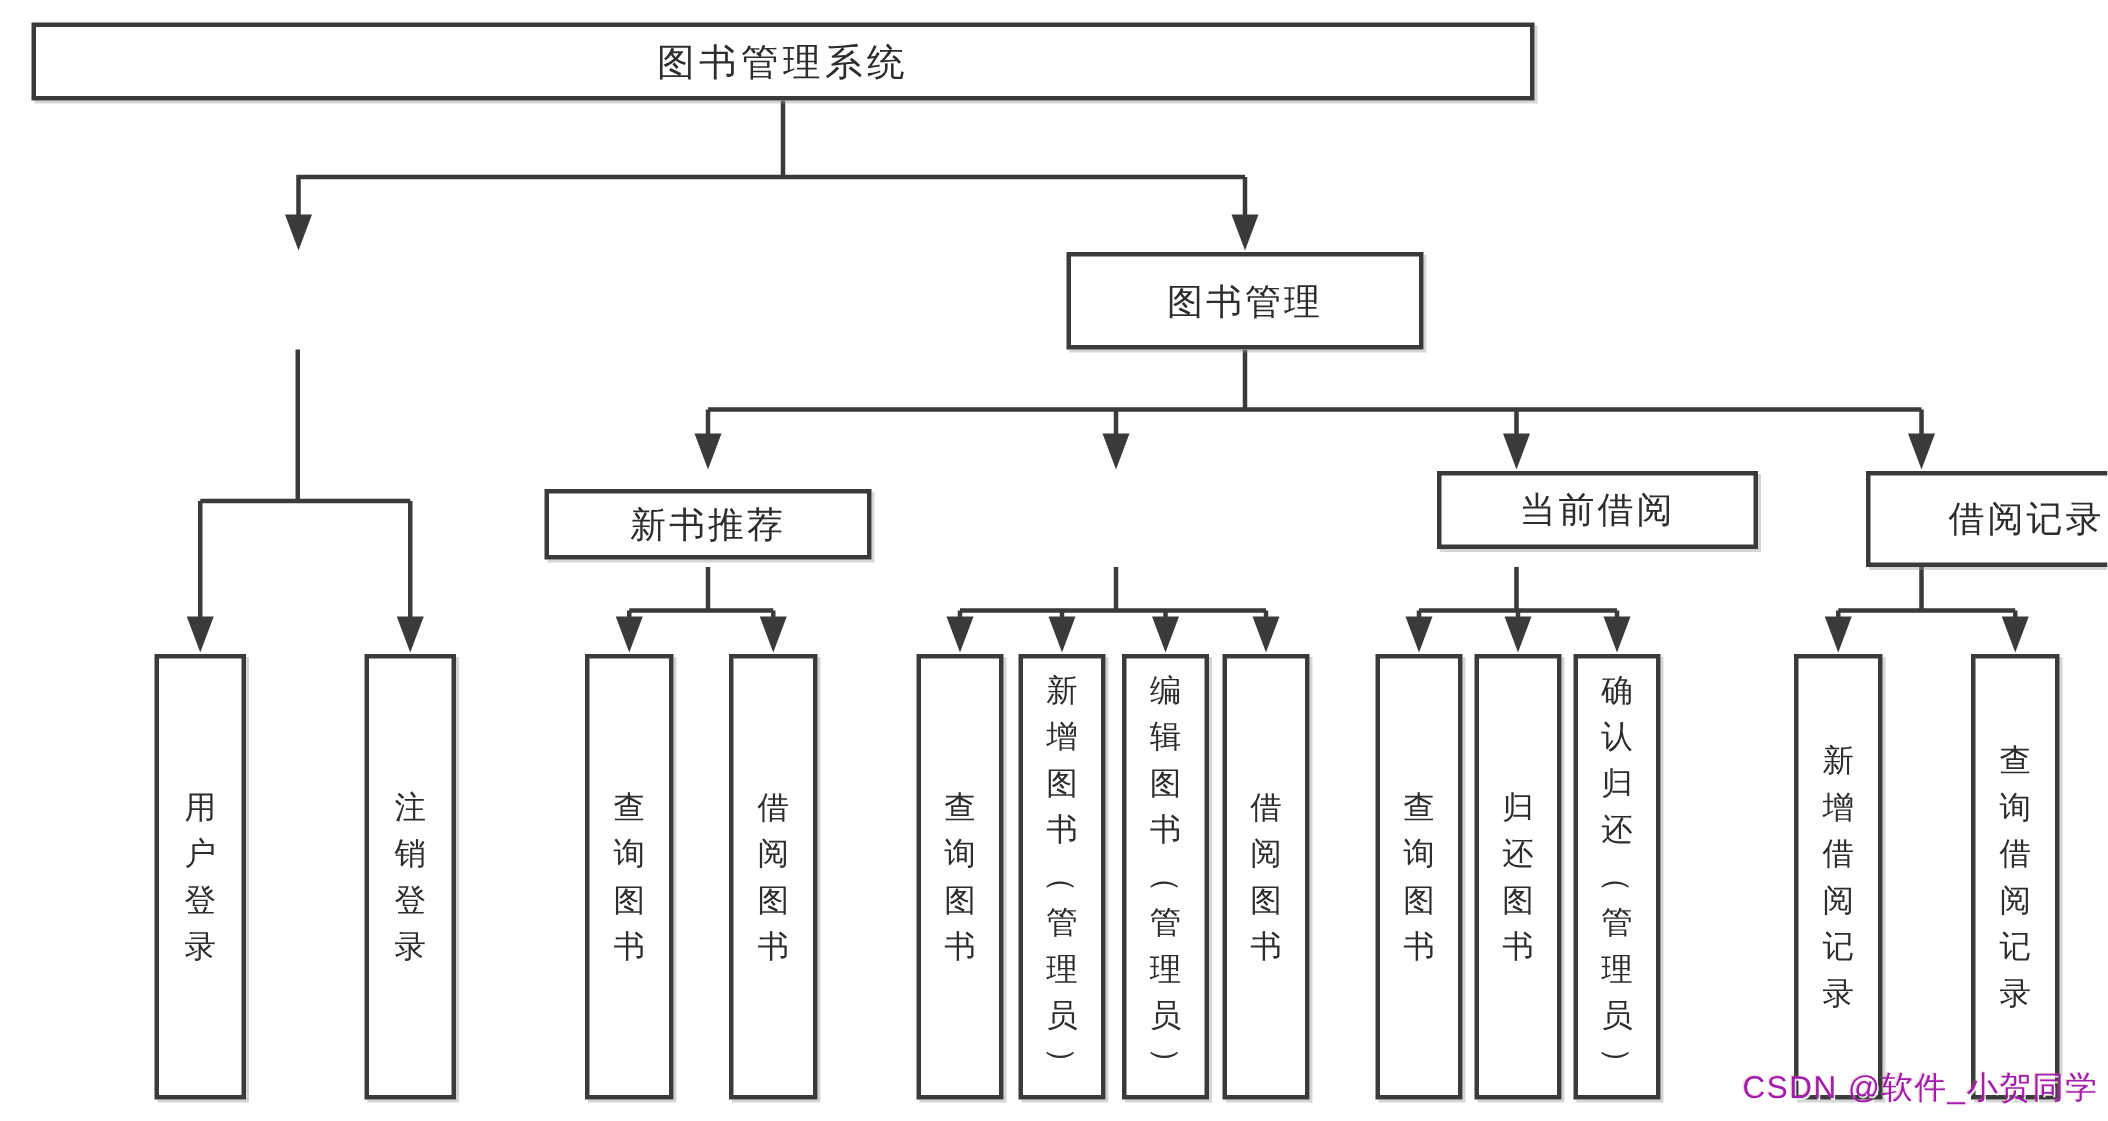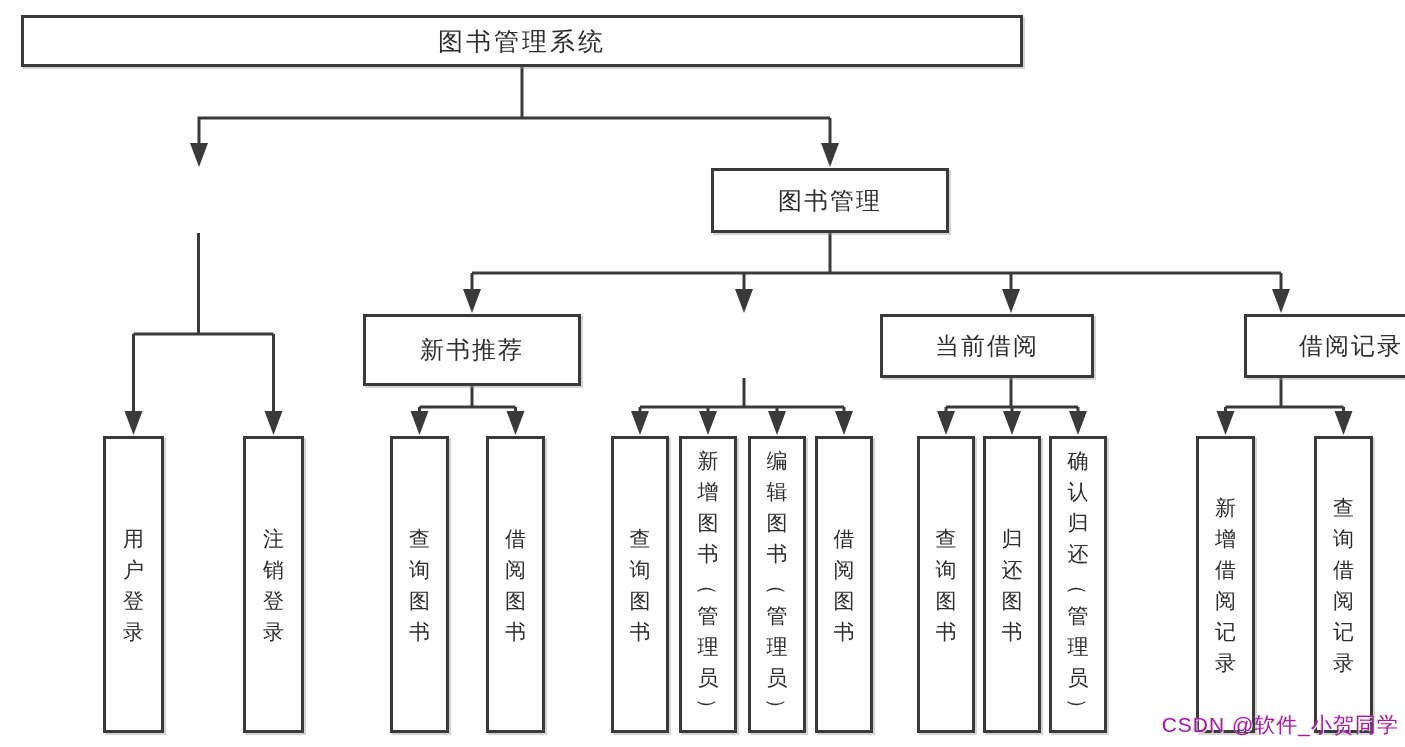--- a/index.html
+++ b/index.html
@@ -73,24 +73,24 @@
   </svg>
 
   <div class="box hbox rootbox" style="left:21px;top:15px;width:1002px;height:52px">
     <span>图书管理系统</span>
   </div>
 
   <div class="box hbox" style="left:711px;top:168px;width:238px;height:65px">
     <span>图书管理</span>
   </div>
 
-  <div class="box hbox" style="left:363px;top:314px;width:218px;height:72px">
+  <div class="box hbox" style="left:363px;top:326px;width:218px;height:47px">
     <span>新书推荐</span>
   </div>
-  <div class="box hbox" style="left:880px;top:314px;width:214px;height:64px">
+  <div class="box hbox" style="left:958px;top:314px;width:214px;height:52px">
     <span>当前借阅</span>
   </div>
   <div class="box hbox" style="left:1244px;top:314px;width:214px;height:64px">
     <span>借阅记录</span>
   </div>
 
   <div class="box vbox" style="left:103px;top:436px;width:61px;height:297px">
       <div class="vc">用</div>
       <div class="vc">户</div>
       <div class="vc">登</div>

